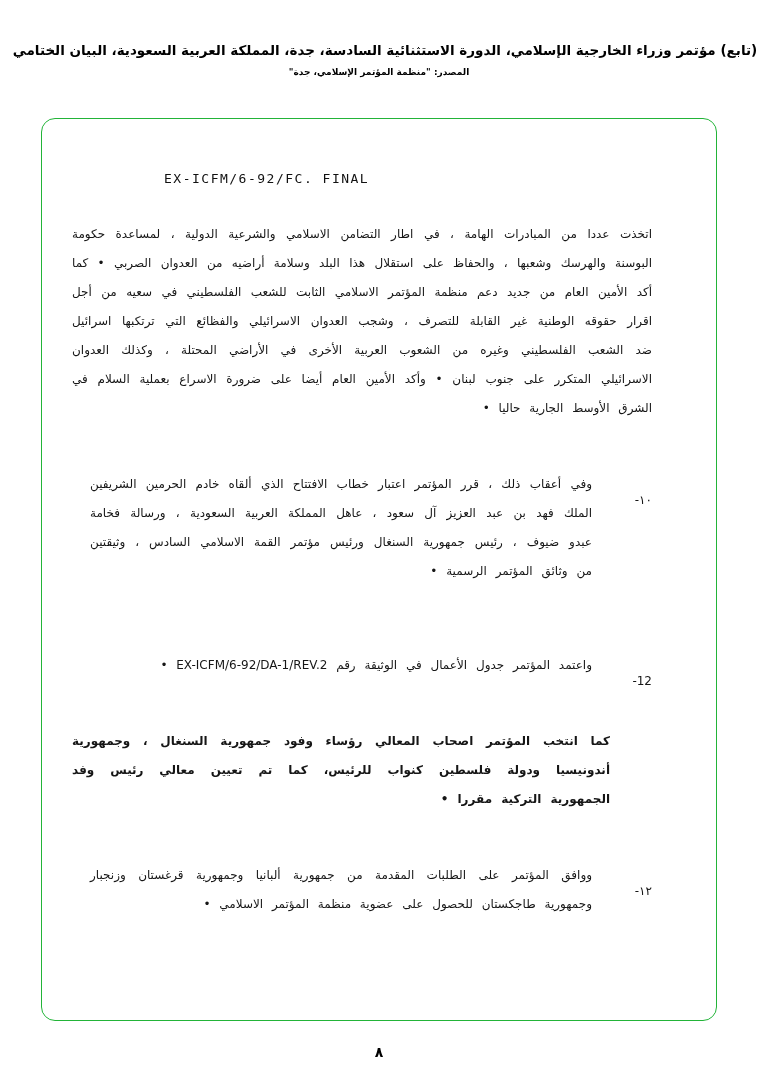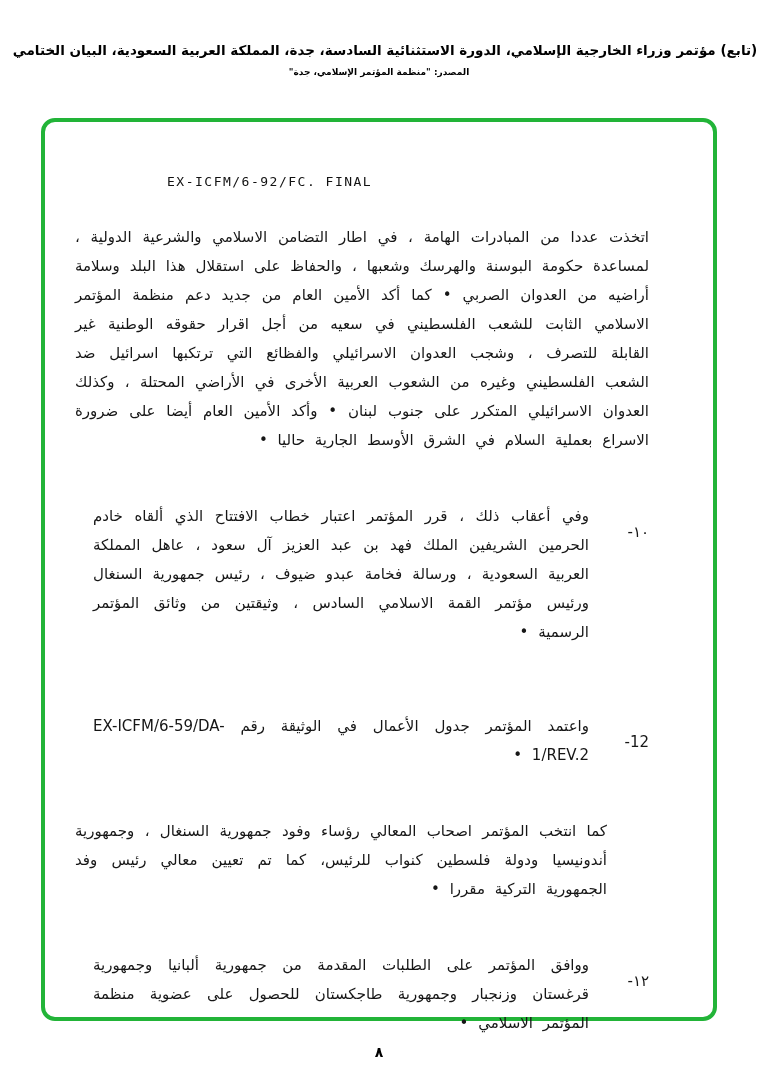--- a/index.html
+++ b/index.html
@@ -35,39 +35,39 @@
     font-weight: bold;
     margin-top: 9px;
   }
   .green-box {
     position: absolute;
     left: 41px;
     top: 118px;
     width: 676px;
     height: 903px;
     box-sizing: border-box;
-    border: 4px solid #d946ef;
+    border: 1px solid #d946ef;
     border-radius: 14px;
     background: #ffffff;
     padding: 42px 64px 20px 30px;
   }
   .doc-ref {
     direction: ltr;
     text-align: left;
     font-family: "DejaVu Sans Mono", monospace;
     font-size: 13px;
     letter-spacing: 1.5px;
     color: #111111;
     margin: 10px 0 34px 92px;
     white-space: nowrap;
   }
   .body-text {
     direction: rtl;
     color: #161616;
-    font-size: 15px;
+    font-size: 12px;
     line-height: 29px;
   }
   .para {
     margin: 0 0 29px 0;
     text-align: justify;
     word-spacing: 5px;
   }
   .item {
     display: flex;
     direction: rtl;
@@ -77,20 +77,21 @@
     flex: 0 0 42px;
     white-space: nowrap;
     margin-top: 34px;
   }
   .item .para {
     flex: 1;
     margin: 18px;
   }
   .cont-indent {
     margin-right: 42px;
+    font-weight: bold;
   }
   .footer {
     position: absolute;
     bottom: 18px;
     left: 0;
     right: 0;
     text-align: center;
     font-size: 14px;
     font-weight: bold;
     color: #000000;
@@ -114,21 +115,21 @@
 
       <p class="para">اتخذت عددا من المبادرات الهامة ، في اطار التضامن الاسلامي والشرعية الدولية ، لمساعدة حكومة البوسنة والهرسك وشعبها ، والحفاظ على استقلال هذا البلد وسلامة أراضيه من العدوان الصربي • كما أكد الأمين العام من جديد دعم منظمة المؤتمر الاسلامي الثابت للشعب الفلسطيني في سعيه من أجل اقرار حقوقه الوطنية غير القابلة للتصرف ، وشجب العدوان الاسرائيلي والفظائع التي ترتكبها اسرائيل ضد الشعب الفلسطيني وغيره من الشعوب العربية الأخرى في الأراضي المحتلة ، وكذلك العدوان الاسرائيلي المتكرر على جنوب لبنان • وأكد الأمين العام أيضا على ضرورة الاسراع بعملية السلام في الشرق الأوسط الجارية حاليا •</p>
 
       <div class="item">
         <span class="num">١٠-</span>
         <p class="para">وفي أعقاب ذلك ، قرر المؤتمر اعتبار خطاب الافتتاح الذي ألقاه خادم الحرمين الشريفين الملك فهد بن عبد العزيز آل سعود ، عاهل المملكة العربية السعودية ، ورسالة فخامة عبدو ضيوف ، رئيس جمهورية السنغال ورئيس مؤتمر القمة الاسلامي السادس ، وثيقتين من وثائق المؤتمر الرسمية •</p>
       </div>
 
       <div class="item">
         <span class="num">12-</span>
-        <p class="para">واعتمد المؤتمر جدول الأعمال في الوثيقة رقم EX-ICFM/6-59/DA-1/REV.2 •</p>
+        <p class="para">واعتمد المؤتمر جدول الأعمال في الوثيقة رقم EX-ICFM/6-92/DA-1/REV.2 •</p>
       </div>
 
       <p class="para cont-indent">كما انتخب المؤتمر اصحاب المعالي رؤساء وفود جمهورية السنغال ، وجمهورية أندونيسيا ودولة فلسطين كنواب للرئيس، كما تم تعيين معالي رئيس وفد الجمهورية التركية مقررا •</p>
 
       <div class="item">
         <span class="num">١٢-</span>
         <p class="para">ووافق المؤتمر على الطلبات المقدمة من جمهورية ألبانيا وجمهورية قرغستان وزنجبار وجمهورية طاجكستان للحصول على عضوية منظمة المؤتمر الاسلامي •</p>
       </div>
 
     </div>

